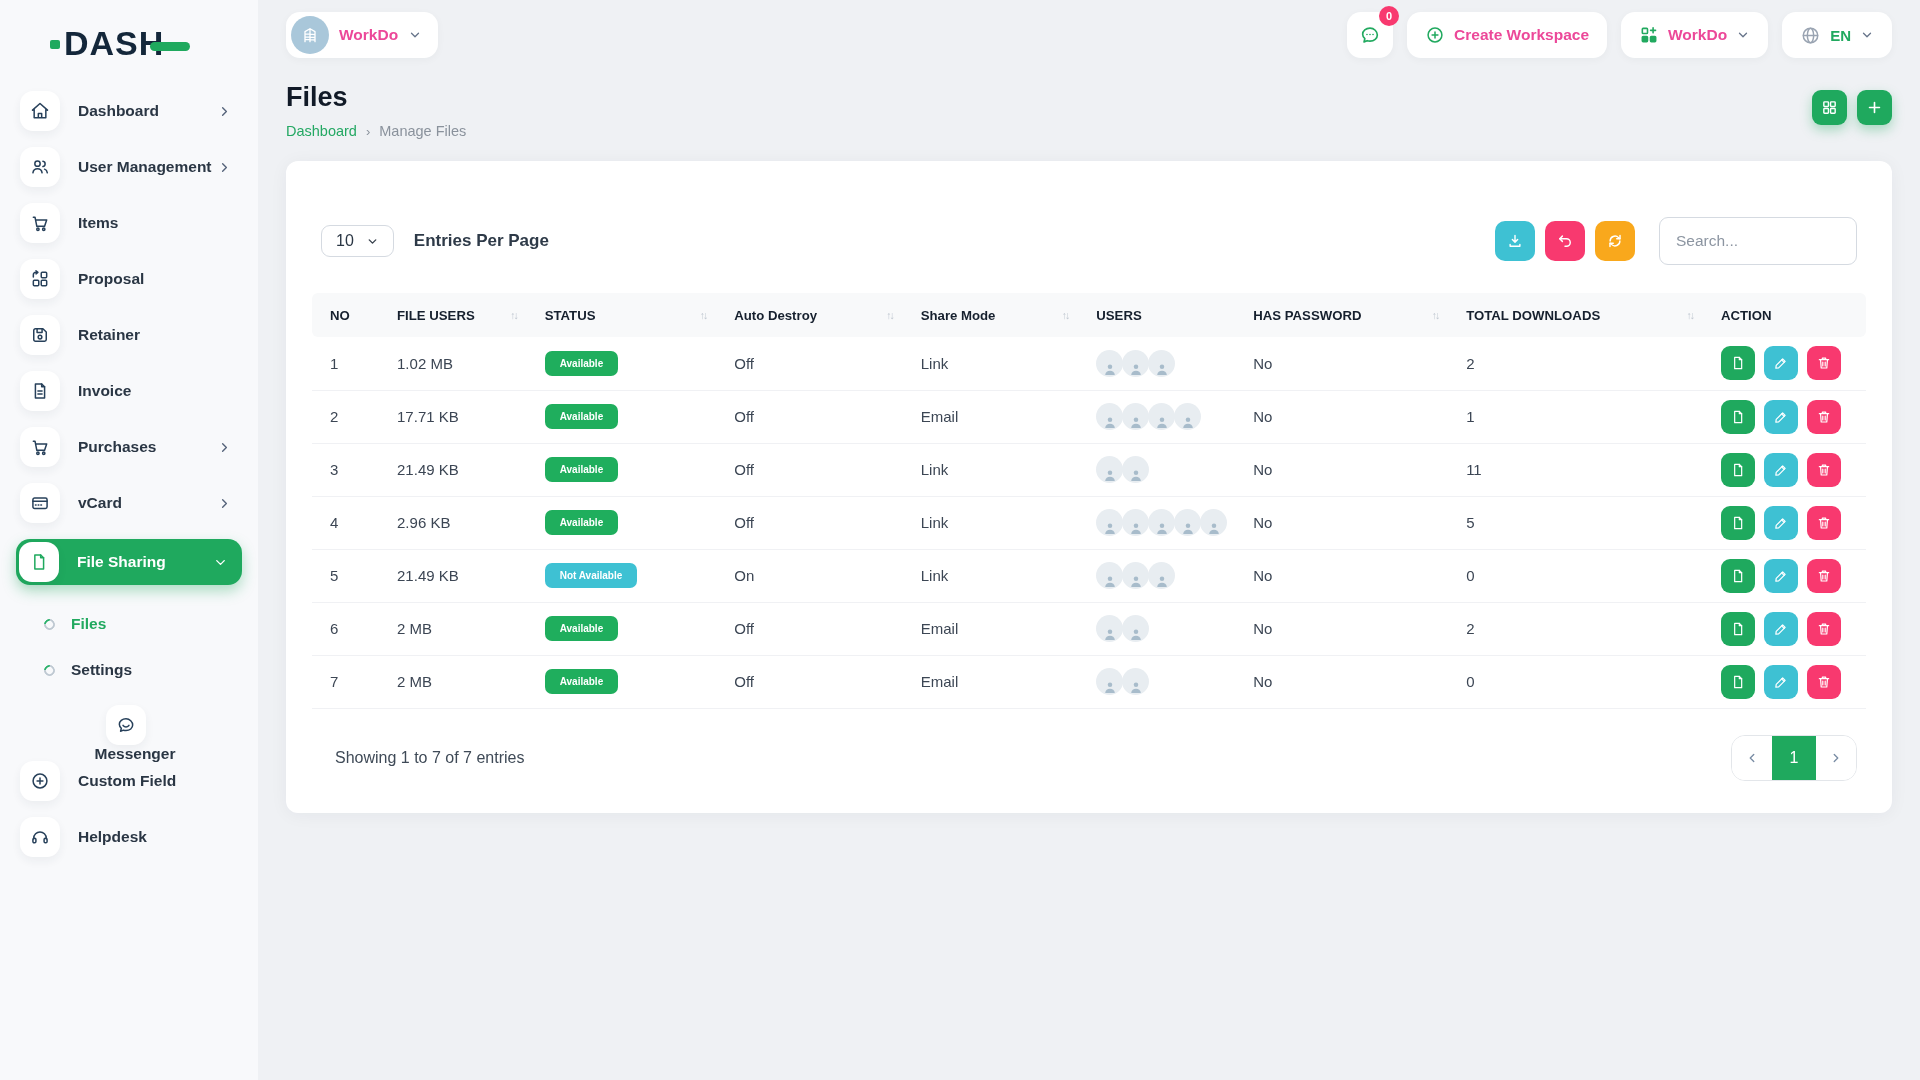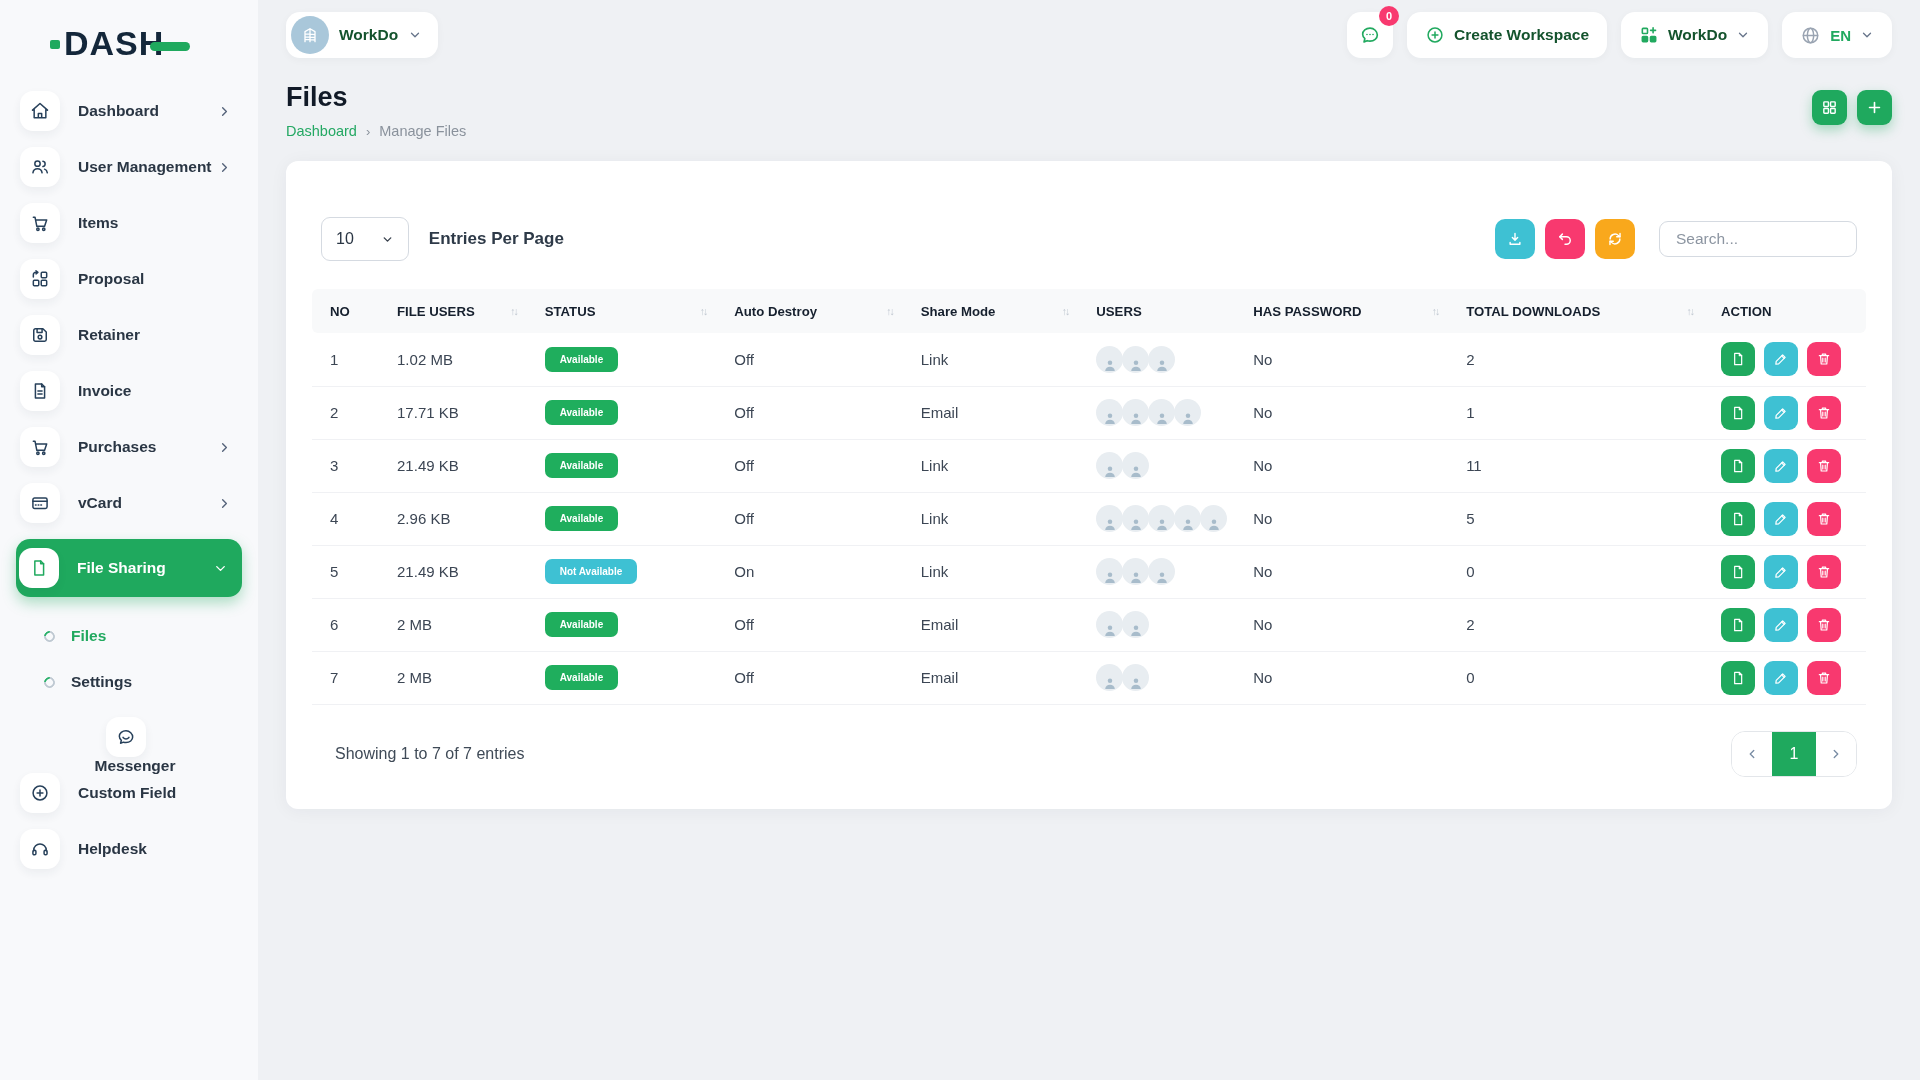--- a/index.html
+++ b/index.html
@@ -16,38 +16,38 @@
   .logo-bar { width:40px; height:9px; background:#1FA95E; border-radius:5px; margin-left:-14px; margin-top:6px; }
 
   .nav { padding:0 16px; }
   .nav-item { display:flex; align-items:center; height:40px; margin-bottom:16px; cursor:pointer; padding:0 10px 0 4px; }
   .icon-box { width:40px; height:40px; background:#FFFFFF; border-radius:13px; display:flex; align-items:center; justify-content:center;
               box-shadow:0 4px 10px rgba(30,50,70,.06); color:#27405A; flex:0 0 auto; }
   .icon-box svg { stroke:#27405A; }
   .nav-label { margin-left:18px; font-size:15.5px; font-weight:600; color:#2A3644; flex:1 1 auto; }
   .nav-chev { color:#55637A; display:flex; }
 
-  .nav-item.active { background:#1FA95E; border-radius:14px; height:58px; padding:0 14px 0 3px; box-shadow:0 6px 14px rgba(31,169,94,.35); }
+  .nav-item.active { background:#1FA95E; border-radius:14px; height:46px; padding:0 14px 0 3px; box-shadow:0 6px 14px rgba(31,169,94,.35); }
   .nav-item.active .icon-box svg { stroke:#1FA95E; }
   .nav-item.active .nav-label { color:#FFFFFF; font-weight:700; }
   .nav-item.active .nav-chev { color:#FFFFFF; }
 
   .sub-item { display:flex; align-items:center; height:46px; padding-left:28px; cursor:pointer; }
   .subdot { width:11px; height:11px; border-radius:50%; border:2.5px solid #BFC9D2; border-top-color:#2AB06A; transform:rotate(-40deg); flex:0 0 auto; }
   .sub-label { margin-left:16px; font-size:15.5px; font-weight:600; color:#2A3644; }
   .sub-item.current .sub-label { color:#21A95F; }
 
   
   .main { flex:1 1 auto; display:flex; flex-direction:column; padding:0 28px 0 28px; }
 
   .topbar { height:60px; display:flex; align-items:center; justify-content:space-between; padding-top:10px; }
   .pill { background:#FFFFFF; border-radius:14px; display:flex; align-items:center; height:46px; box-shadow:0 2px 8px rgba(20,40,60,.04); cursor:pointer; }
   .ws-pill { padding:0 16px 0 5px; gap:10px; }
   .ws-avatar { width:38px; height:38px; border-radius:50%; background:#A9C7DA; display:flex; align-items:center; justify-content:center; }
-  .pill-label { font-size:15.5px; font-weight:600; color:#14532d; }
+  .pill-label { font-size:15.5px; font-weight:600; color:#ec4899; }
   .chev-down { display:flex; color:#66748A; }
 
   .topbar-right { display:flex; align-items:center; gap:14px; }
   .icon-btn-white { position:relative; width:46px; height:46px; justify-content:center; }
   .badge-dot { position:absolute; top:-6px; right:-6px; min-width:20px; height:20px; border-radius:50%; background:#F8396F; color:#fff;
                font-size:11px; font-weight:700; display:flex; align-items:center; justify-content:center; }
   .hbtn { padding:0 18px; gap:9px; }
   .lang-label { font-size:15px; font-weight:700; color:#21A95F; }
 
   .page-head { display:flex; justify-content:space-between; align-items:flex-start; margin-top:22px; }
@@ -58,29 +58,29 @@
   .bc-current { color:#8A929C; }
   .head-actions { display:flex; gap:10px; margin-top:8px; }
   .sq-btn { width:35px; height:35px; border:none; border-radius:9px; display:flex; align-items:center; justify-content:center; cursor:pointer; }
   .sq-green { background:#1FA95E; color:#fff; box-shadow:0 5px 12px rgba(31,169,94,.35); }
 
   
   .card { background:#FFFFFF; border-radius:12px; margin-top:22px; padding:56px 26px 28px 26px; box-shadow:0 2px 18px rgba(20,40,60,.05); }
 
   .toolbar { display:flex; align-items:center; justify-content:space-between; margin:0 9px 28px 9px; }
   .toolbar-left { display:flex; align-items:center; gap:20px; }
-  .select-box { display:flex; align-items:center; gap:27px; border:1px solid #D5DAE1; border-radius:9px; height:44px; padding:0 14px; cursor:pointer; background:#fff; }
+  .select-box { display:flex; align-items:center; gap:12px; border:1px solid #D5DAE1; border-radius:9px; height:32px; padding:0 14px; cursor:pointer; background:#fff; }
   .select-value { font-size:16px; color:#2A3644; }
   .entries-label { font-size:17px; font-weight:600; color:#2E3A48; }
   .toolbar-right { display:flex; align-items:center; gap:10px; }
   .act40 { width:40px; height:40px; border:none; border-radius:10px; display:flex; align-items:center; justify-content:center; cursor:pointer; color:#fff; }
   .teal { background:#3EC1D3; }
   .pink { background:#F8396F; }
   .orange { background:#F9A81C; }
-  .search-input { width:198px; height:36px; border:1px solid #D5DAE1; border-radius:9px; margin-left:14px; padding:0 16px; font-size:15.5px;
+  .search-input { width:198px; height:48px; border:1px solid #D5DAE1; border-radius:9px; margin-left:14px; padding:0 16px; font-size:15.5px;
                   font-family:"Liberation Sans","DejaVu Sans",sans-serif; color:#2A3644; outline:none; background:#fff; }
   .search-input::placeholder { color:#8C95A1; }
 
   
   table { width:100%; border-collapse:collapse; table-layout:fixed; }
   thead th { background:#F8F9FA; height:44px; text-align:left; font-size:13.2px; font-weight:700; color:#16202E; padding:0 12px; }
   thead th:first-child { padding-left:18px; border-radius:6px 0 0 6px; }
   thead th:last-child { border-radius:0 6px 6px 0; }
   .th-inner { display:flex; align-items:center; justify-content:space-between; }
   .sort-icon { color:#C2C9D2; font-size:10.5px; letter-spacing:-2px; font-weight:400; padding-right:4px; }

